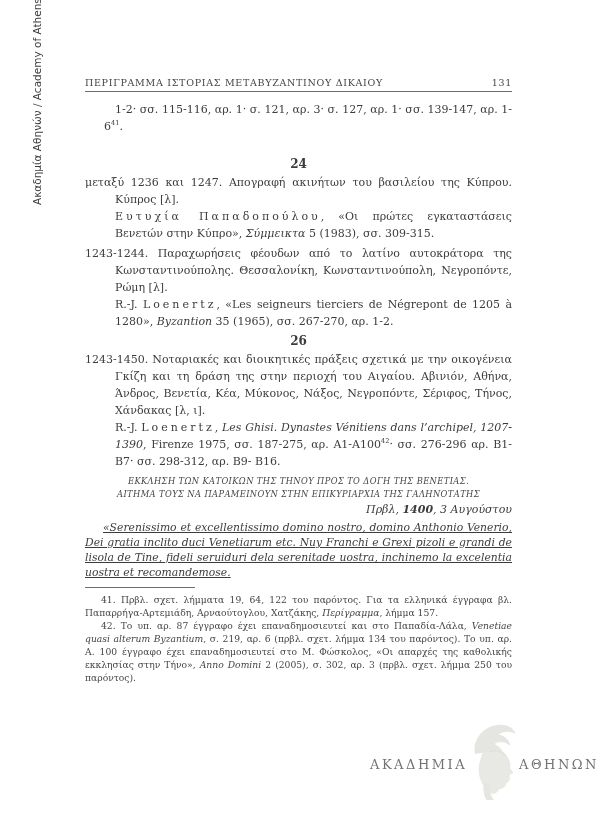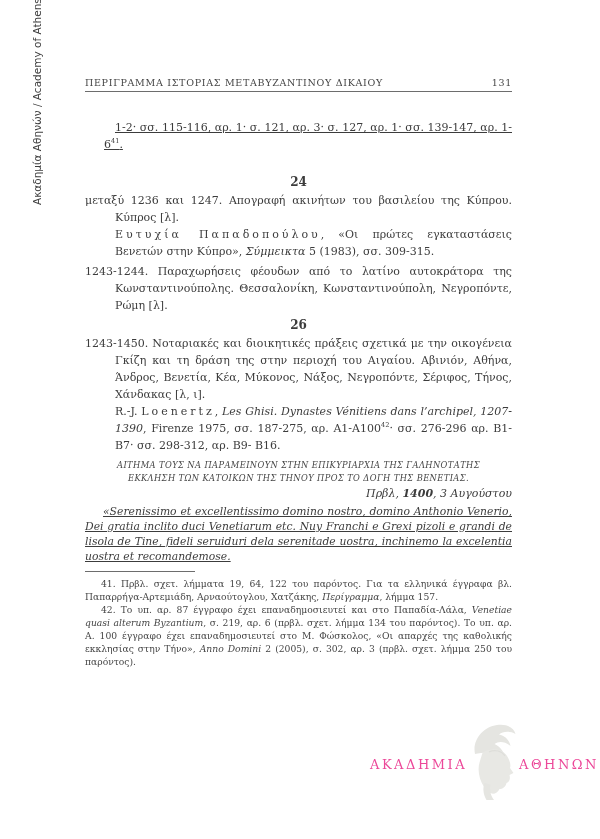--- a/index.html
+++ b/index.html
@@ -13,22 +13,22 @@
     font-family:"DejaVu Sans",sans-serif;font-size:10.5px;color:#3d3d3d;}
 
   
   .main-col{position:absolute;left:85px;top:76px;width:427px;
     font-size:11px;line-height:17px;color:#3c3c3c;}
 
   .header-row{display:flex;justify-content:space-between;align-items:baseline;
     font-size:9.5px;line-height:14px;letter-spacing:0.7px;color:#454545;}
   .header-rule{border:0;border-top:1px solid #6d6d6d;margin:1px 0 0 0;}
 
-  .para-continuation{margin-top:27px;text-align:justify;
-    padding-left:19px;text-indent:11px;text-decoration:underline;}
+  .para-continuation{margin-top:9px;text-align:justify;
+    padding-left:19px;text-indent:11px;}
 
   .entry-number{text-align:center;font-weight:bold;font-size:12px;line-height:14px;}
   .mt-a{margin-top:22px;} .mt-b{margin-top:15px;} .mt-c{margin-top:4px;}
   .entry-desc{margin-top:3px;text-align:justify;
     padding-left:30px;text-indent:-30px;}
   .entry-ref{text-align:justify;padding-left:30px;}
 
   .caption{margin-top:5px;text-align:center;font-style:italic;
     font-size:8.3px;line-height:12.5px;letter-spacing:0.4px;color:#464646;}
   .dateline{margin-top:2px;text-align:right;font-size:11px;line-height:15px;}
@@ -44,21 +44,21 @@
   .rs-i{font-style:italic;}
   .rs-bi{font-weight:bold;font-style:italic;}
   .rs-sp{letter-spacing:3px;}
   sup{font-size:0.6em;line-height:0;vertical-align:super;}
 
   
   .bottom-watermark{position:absolute;left:370px;top:712px;width:210px;height:104px;
     display:flex;align-items:center;justify-content:space-between;
     pointer-events:none;}
   .seal-text{font-family:"DejaVu Serif",serif;font-size:13px;letter-spacing:2.5px;
-    color:#ec4899;white-space:nowrap;}
+    color:#737373;white-space:nowrap;}
   .seal-head{flex:0 0 auto;margin:0 2px;}
 </style>
 </head>
 <body>
 
 <div class="page">
 
   <div class="side-watermark">Ακαδημία Αθηνών / Academy of Athens</div>
 
   <div class="main-col">
@@ -69,28 +69,29 @@
     </div>
     <hr class="header-rule">
 
     <div class="para-continuation"><span>1-2· σσ. 115-116, αρ. 1· σ. 121, αρ. 3· σ. 127, αρ. 1· σσ. 139-147, αρ. 1-6</span><sup class="rs-sup">41</sup><span>.</span></div>
 
     <div class="entry-number mt-a">24</div>
     <div class="entry-desc"><span>μεταξύ 1236 και 1247. Απογραφή ακινήτων του βασιλείου της Κύπρου. Κύπρος [λ].</span></div>
     <div class="entry-ref"><span class="rs-sp">Ευτυχία Παπαδοπούλου</span><span>, «Οι πρώτες εγκαταστάσεις Βενετών στην Κύπρο», </span><span class="rs-i">Σύμμεικτα</span><span> 5 (1983), σσ. 309-315.</span></div>
 
     <div class="entry-desc"><span>1243-1244. Παραχωρήσεις φέουδων από το λατίνο αυτοκράτορα της Κωνσταντινούπολης. Θεσσαλονίκη, Κωνσταντινούπολη, Νεγροπόντε, Ρώμη [λ].</span></div>
+    <div class="entry-ref"><span>R.-J. </span><span class="rs-sp">Loenertz</span><span>, «Les seigneurs tierciers de Négrepont de 1205 à 1280», </span><span class="rs-i">Byzantion</span><span> 35 (1965), σσ. 267-270, αρ. 1-2.</span></div>
 
     <div class="entry-number mt-c">26</div>
     <div class="entry-desc"><span>1243-1450. Νοταριακές και διοικητικές πράξεις σχετικά με την οικογένεια Γκίζη και τη δράση της στην περιοχή του Αιγαίου. Αβινιόν, Αθήνα, Άνδρος, Βενετία, Κέα, Μύκονος, Νάξος, Νεγροπόντε, Σέριφος, Τήνος, Χάνδακας [λ, ι].</span></div>
     <div class="entry-ref"><span>R.-J. </span><span class="rs-sp">Loenertz</span><span>, </span><span class="rs-i">Les Ghisi. Dynastes Vénitiens dans l’archipel, 1207-1390</span><span>, Firenze 1975, σσ. 187-275, αρ. Α1-Α100</span><sup class="rs-sup">42</sup><span>· σσ. 276-296 αρ. Β1-Β7· σσ. 298-312, αρ. Β9- Β16.</span></div>
 
     <div class="caption">
+      <div>ΕΚΚΛΗΣΗ ΤΩΝ ΚΑΤΟΙΚΩΝ ΤΗΣ ΤΗΝΟΥ ΠΡΟΣ ΤΟ ΔΟΓΗ ΤΗΣ ΒΕΝΕΤΙΑΣ.</div>
       <div>ΑΙΤΗΜΑ ΤΟΥΣ ΝΑ ΠΑΡΑΜΕΙΝΟΥΝ ΣΤΗΝ ΕΠΙΚΥΡΙΑΡΧΙΑ ΤΗΣ ΓΑΛΗΝΟΤΑΤΗΣ</div>
-      <div>ΕΚΚΛΗΣΗ ΤΩΝ ΚΑΤΟΙΚΩΝ ΤΗΣ ΤΗΝΟΥ ΠΡΟΣ ΤΟ ΔΟΓΗ ΤΗΣ ΒΕΝΕΤΙΑΣ.</div>
     </div>
 
     <div class="dateline"><span class="rs-i">Πρβλ, </span><span class="rs-bi">1400</span><span class="rs-i">, 3 Αυγούστου</span></div>
 
     <div class="quote"><span class="rs-i">«Serenissimo et excellentissimo domino nostro, domino Anthonio Venerio, Dei gratia inclito duci Venetiarum etc. Nuy Franchi e Grexi pizoli e grandi de lisola de Tine, fideli seruiduri dela serenitade uostra, inchinemo la excelentia uostra et recomandemose.</span></div>
 
     <hr class="fn-rule">
 
     <div class="footnotes">
       <div class="footnote"><span>41. Πρβλ. σχετ. λήμματα 19, 64, 122 του παρόντος. Για τα ελληνικά έγγραφα βλ. Παπαρρήγα-Αρτεμιάδη, Αρναούτογλου, Χατζάκης, </span><span class="rs-i">Περίγραμμα</span><span>, λήμμα 157.</span></div>

